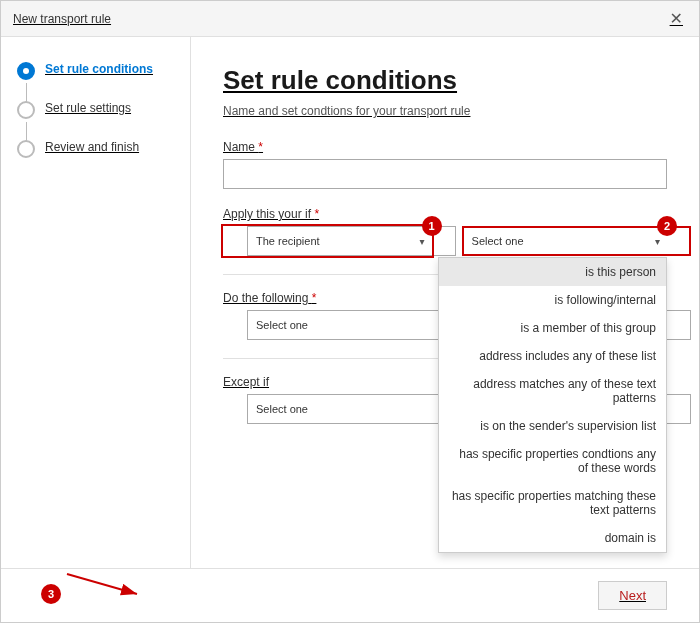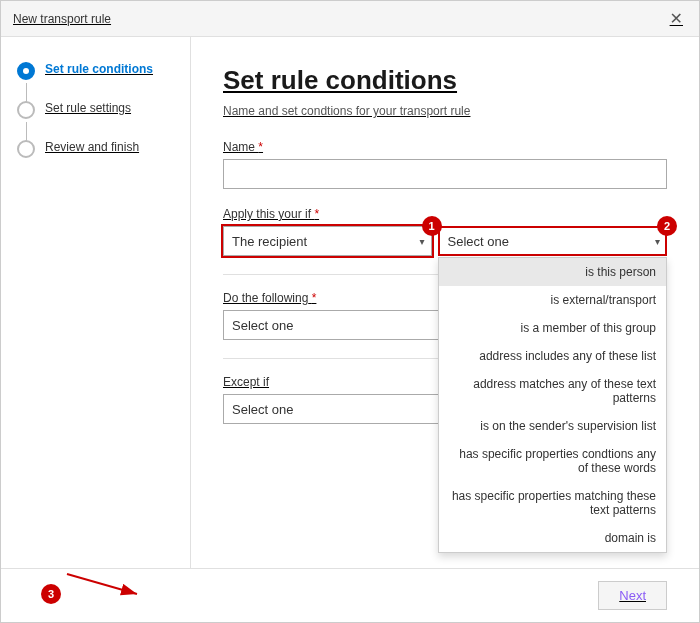--- a/index.html
+++ b/index.html
@@ -160,26 +160,27 @@
     }
     .select-wrapper.highlighted {
       outline: 2px solid #c00;
       outline-offset: 0;
     }
     .select-box {
       width: 100%;
       height: 30px;
       border: 1px solid #aaa;
       padding: 4px 24px 4px 8px;
-      font-size: 13px;
+      font-size: 11px;
       color: #333;
       background: #fff;
       appearance: none;
       cursor: pointer;
       outline: none;
+      margin-left: 24px;
     }
     .select-chevron {
       position: absolute;
       right: 7px;
       top: 50%;
       transform: translateY(-50%);
       pointer-events: none;
       font-size: 10px;
       color: #555;
     }
@@ -237,21 +238,21 @@
       padding: 12px 32px;
       border-top: 1px solid #e0e0e0;
       position: relative;
     }
     .next-btn {
       background: #f5f5f5;
       border: 1px solid #ccc;
       padding: 6px 20px;
       font-size: 13px;
       cursor: pointer;
-      color: #8b5cf6;
+      color: #b91c1c;
     }
   </style>
 </head>
 <body>
 
 <div class="dialog">
 
   <div class="dialog-titlebar">
     <span class="dialog-title">New transport rule</span>
     <button class="close-btn">✕</button>
@@ -306,21 +307,21 @@
 
           <div class="select-wrapper" style="position:relative; flex:1.1;">
             <div class="badge-circle badge-2">2</div>
             <select class="select-box" style="border:2px solid #c00;">
               <option>Select one</option>
             </select>
             <span class="select-chevron">▾</span>
             
             <div class="dropdown-menu">
               <div class="dropdown-item highlighted">is this person</div>
-              <div class="dropdown-item">is external/transport</div>
+              <div class="dropdown-item">is following/internal</div>
               <div class="dropdown-item">is a member of this group</div>
               <div class="dropdown-item">address includes any of these list</div>
               <div class="dropdown-item">address matches any of these text patterns</div>
               <div class="dropdown-item">is on the sender's supervision list</div>
               <div class="dropdown-item">has specific properties condtions any of these words</div>
               <div class="dropdown-item">has specific properties matching these text patterns</div>
               <div class="dropdown-item">domain is</div>
             </div>
           </div>
         </div>

